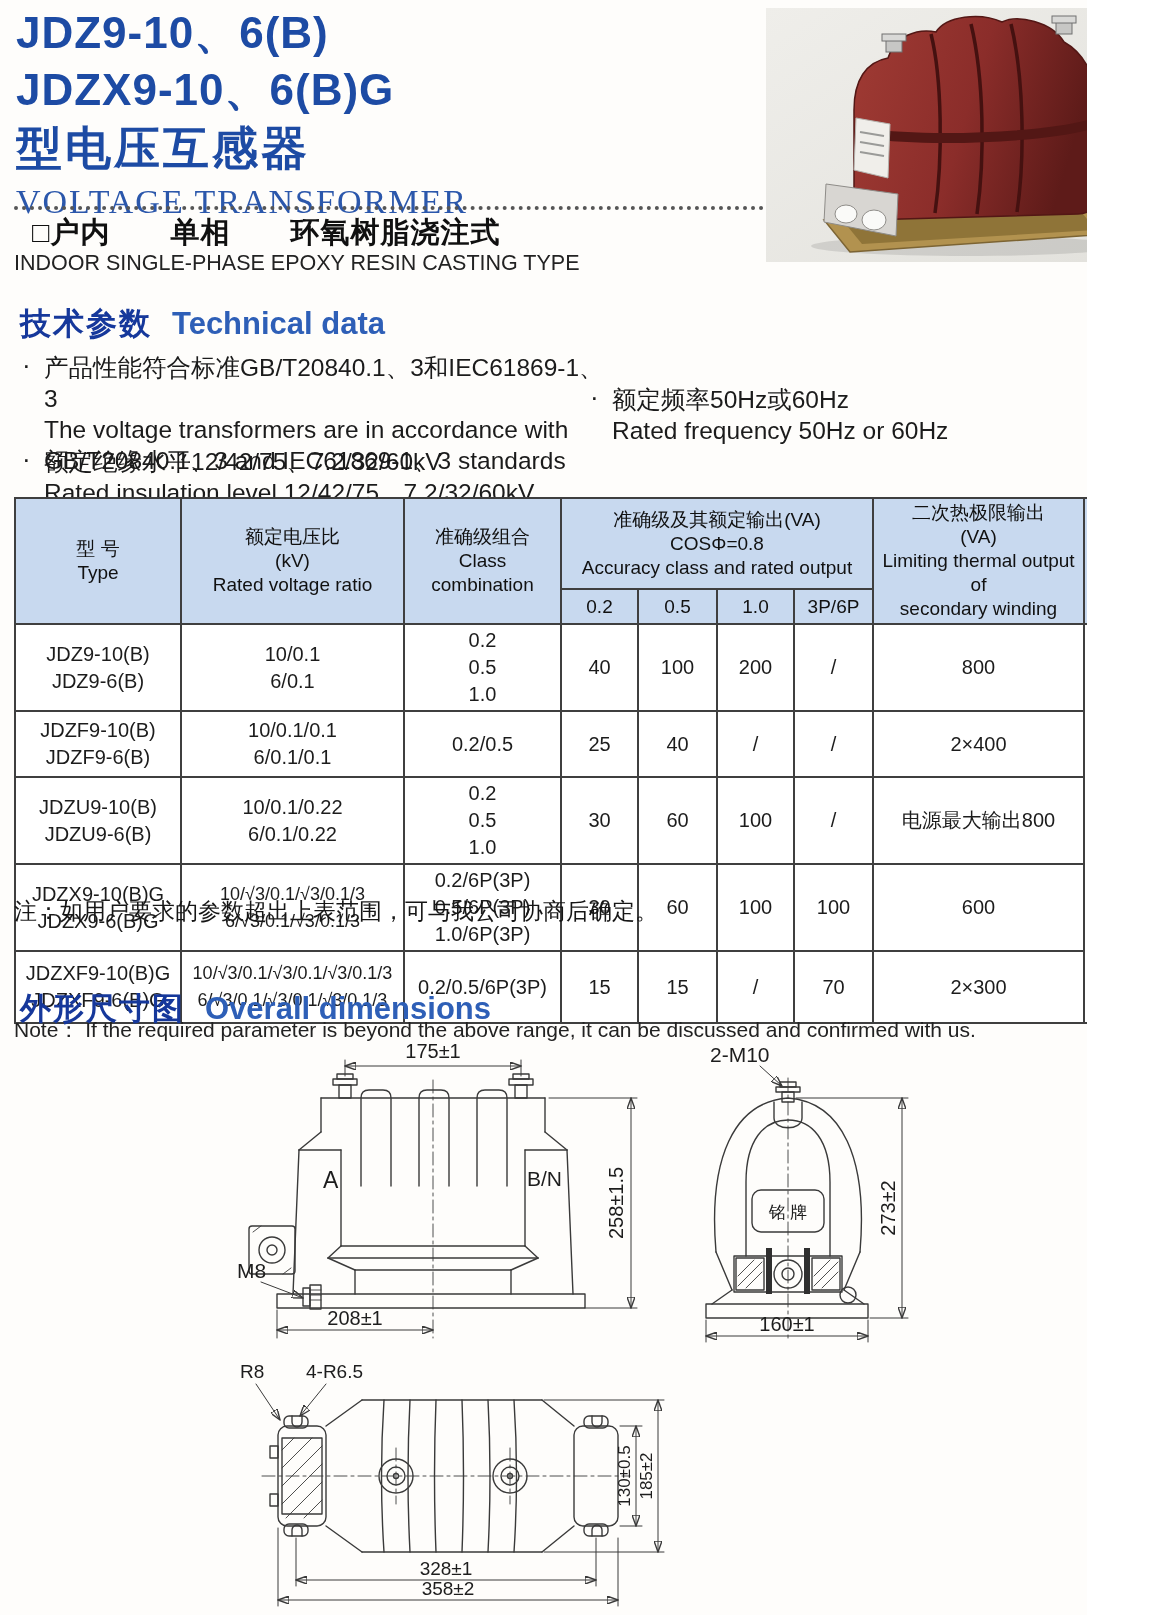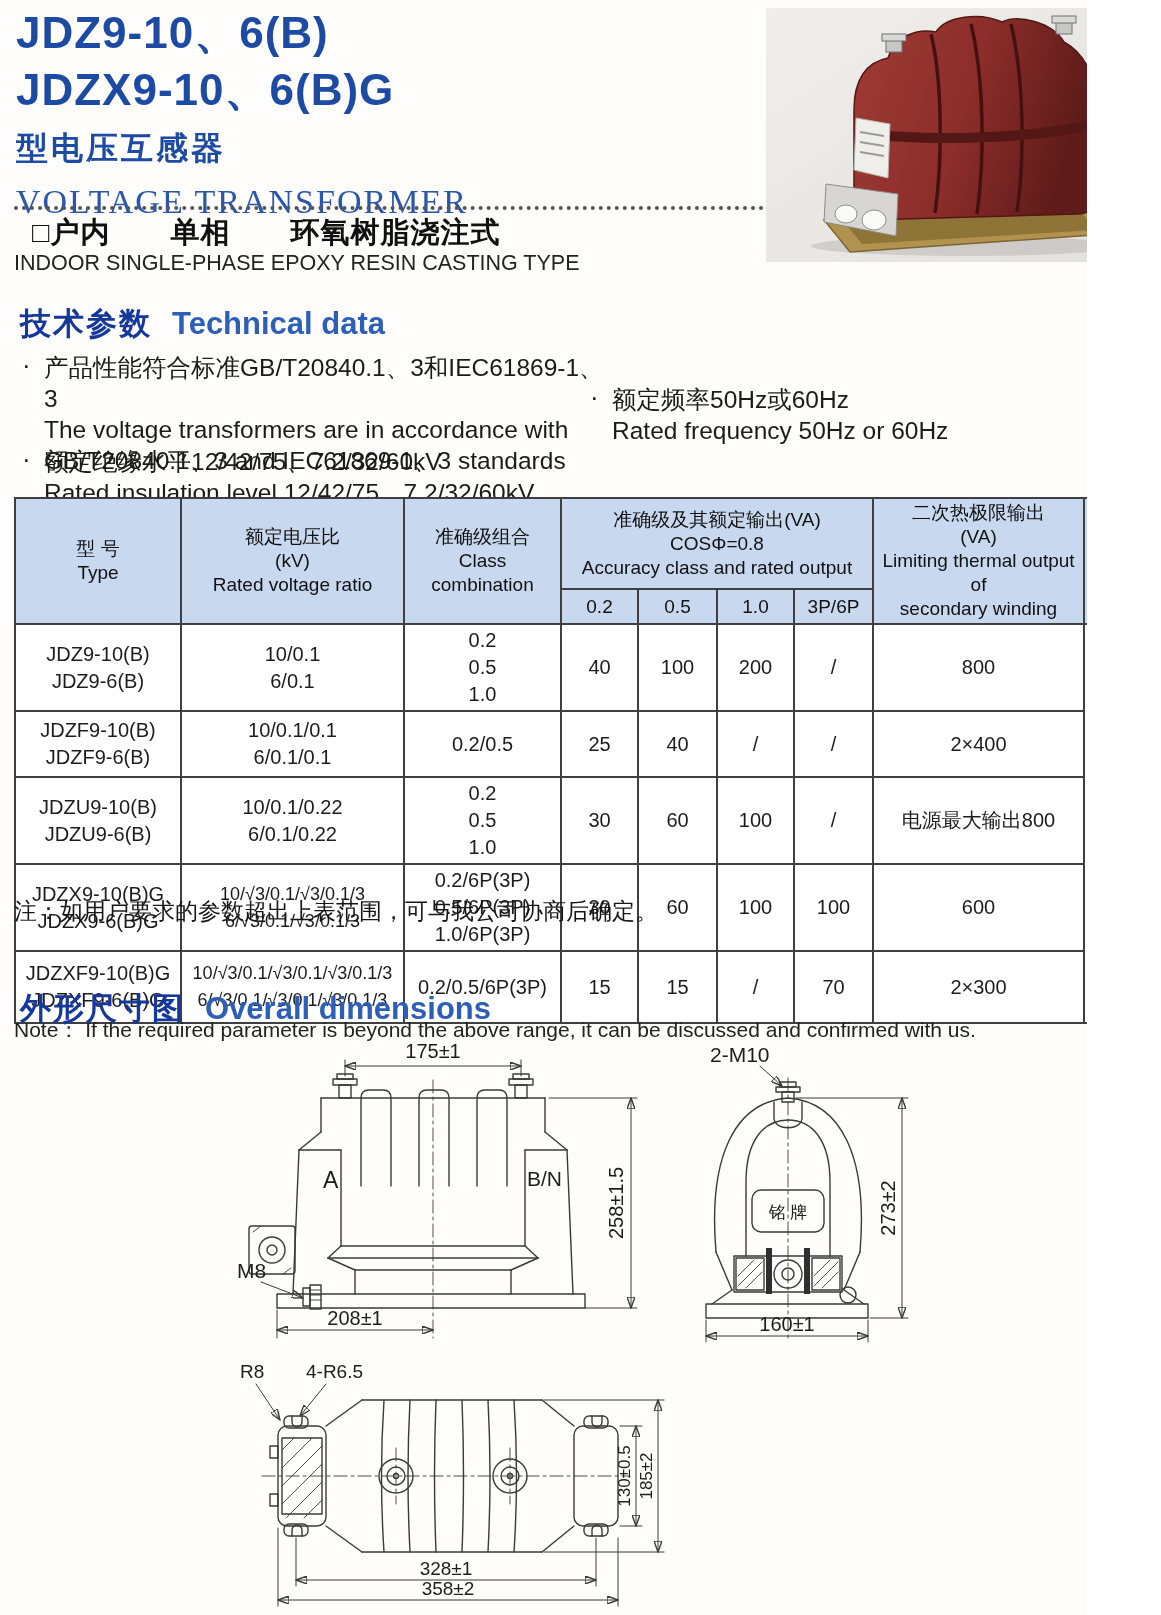--- a/index.html
+++ b/index.html
@@ -2,21 +2,21 @@
 <html><head>
 <meta charset="utf-8">
 <style>
   html,body{margin:0;padding:0;background:#ffffff;}
   .sheet{position:relative;width:1087px;height:1615px;background:#fefdfb;
          font-family:"Liberation Sans","DejaVu Sans",sans-serif;color:#1c1c1c;overflow:hidden;}
 
   
   .titles{position:absolute;left:16px;top:4px;}
   .t-line{font-size:44px;font-weight:bold;color:#1d4ba4;line-height:57px;letter-spacing:1px;}
-  .t-cjk{font-size:32px;line-height:60px;letter-spacing:3px;}
+  .t-cjk{font-size:46px;line-height:60px;letter-spacing:3px;}
   .t-en{font-family:"Liberation Serif","DejaVu Serif",serif;font-size:34px;color:#2b57ab;
         letter-spacing:2px;margin-top:4px;line-height:40px;}
   .dots{position:absolute;left:14px;top:206px;width:766px;height:0;border-top:4px dotted #565656;}
   .sub-cn{position:absolute;left:14px;top:213px;font-size:29px;font-weight:bold;color:#101010;letter-spacing:1px;padding-left:18px;}
   .sub-en{position:absolute;left:14px;top:251px;font-size:21.5px;color:#232323;}
 
   .photo{position:absolute;left:766px;top:8px;width:378px;height:254px;}
 
   
   .sec-h{position:absolute;font-size:31px;font-weight:bold;white-space:nowrap;margin-left:6px;}

